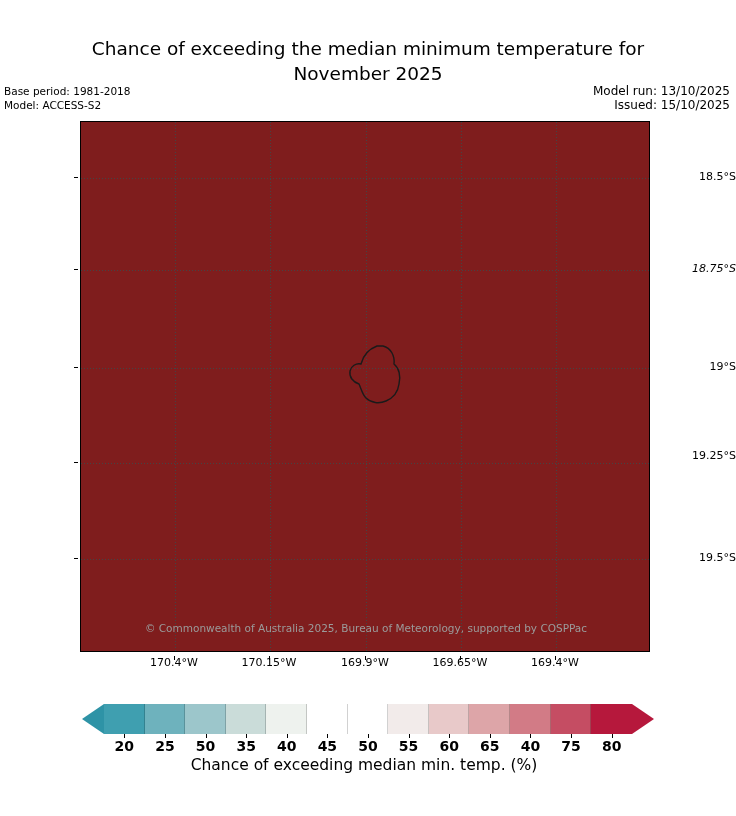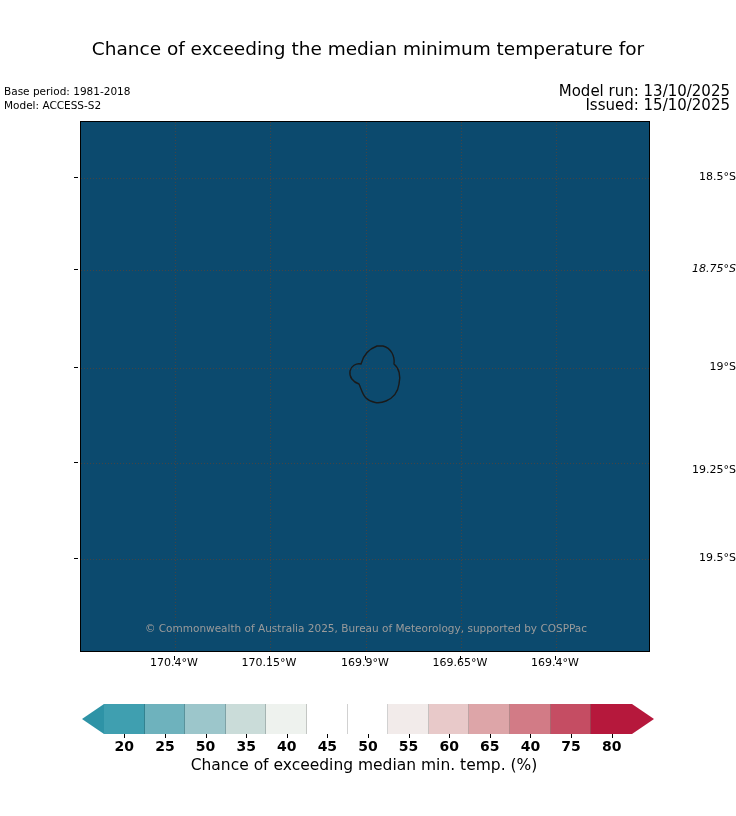--- a/index.html
+++ b/index.html
@@ -30,31 +30,31 @@
     left: 4px;
     top: 84px;
     font-size: 10.5px;
     line-height: 14px;
     text-align: left;
   }
   .meta-right {
     position: absolute;
     right: 6px;
     top: 84px;
-    font-size: 15px;
+    font-size: 12px;
     line-height: 14px;
     text-align: right;
   }
   .map-frame {
     position: absolute;
     left: 80px;
     top: 121px;
     width: 570px;
     height: 531px;
-    background: #0c4a6e;
+    background: #7f1d1d;
     border: 1px solid #000000;
     box-sizing: border-box;
     overflow: hidden;
   }
   .gridline-v {
     position: absolute;
     top: 0;
     bottom: 0;
     width: 1px;
     background: repeating-linear-gradient(to bottom, #444 0px, #444 1px, transparent 1px, transparent 3px);
@@ -180,20 +180,21 @@
     width: 728px;
     text-align: center;
     font-size: 15.5px;
   }
 </style>
 </head>
 <body>
 
 <div class="title">
   <span>Chance of exceeding the median minimum temperature for</span><br>
+  <span>November 2025</span>
 </div>
 
 <div class="meta-left">
   <div>Base period: 1981-2018</div>
   <div>Model: ACCESS-S2</div>
 </div>
 
 <div class="meta-right">
   <div>Model run: 13/10/2025</div>
   <div>Issued: 15/10/2025</div>
@@ -215,21 +216,21 @@
     <path d="M42 2 C50 4 54 12 53 20 C58 24 60 32 58 40 C57 48 52 54 45 57 C38 60 30 59 25 54 C21 50 20 44 18 40 C12 38 8 33 9 27 C10 22 15 19 20 20 C22 12 28 5 36 2 Z" fill="none" stroke="#1a1a1a" stroke-width="1.4"></path>
   </svg>
 
   <div class="copyright">© Commonwealth of Australia 2025, Bureau of Meteorology, supported by COSPPac</div>
 </div>
 
 <div class="axis-area">
   <div class="ytick" style="top:177px;">18.5°S</div>
   <div class="ytick" style="top:269px;font-style:italic;">18.75°S</div>
   <div class="ytick" style="top:367px;">19°S</div>
-  <div class="ytick" style="top:470px;">19.25°S</div>
+  <div class="ytick" style="top:456px;">19.25°S</div>
   <div class="ytick" style="top:558px;">19.5°S</div>
 
   <div class="ytick-mark" style="top:177px;"></div>
   <div class="ytick-mark" style="top:269px;"></div>
   <div class="ytick-mark" style="top:367px;"></div>
   <div class="ytick-mark" style="top:462px;"></div>
   <div class="ytick-mark" style="top:558px;"></div>
 
   <div class="xtick" style="left:174px; top:656px;">170.4°W</div>
   <div class="xtick" style="left:269px; top:656px;">170.15°W</div>

